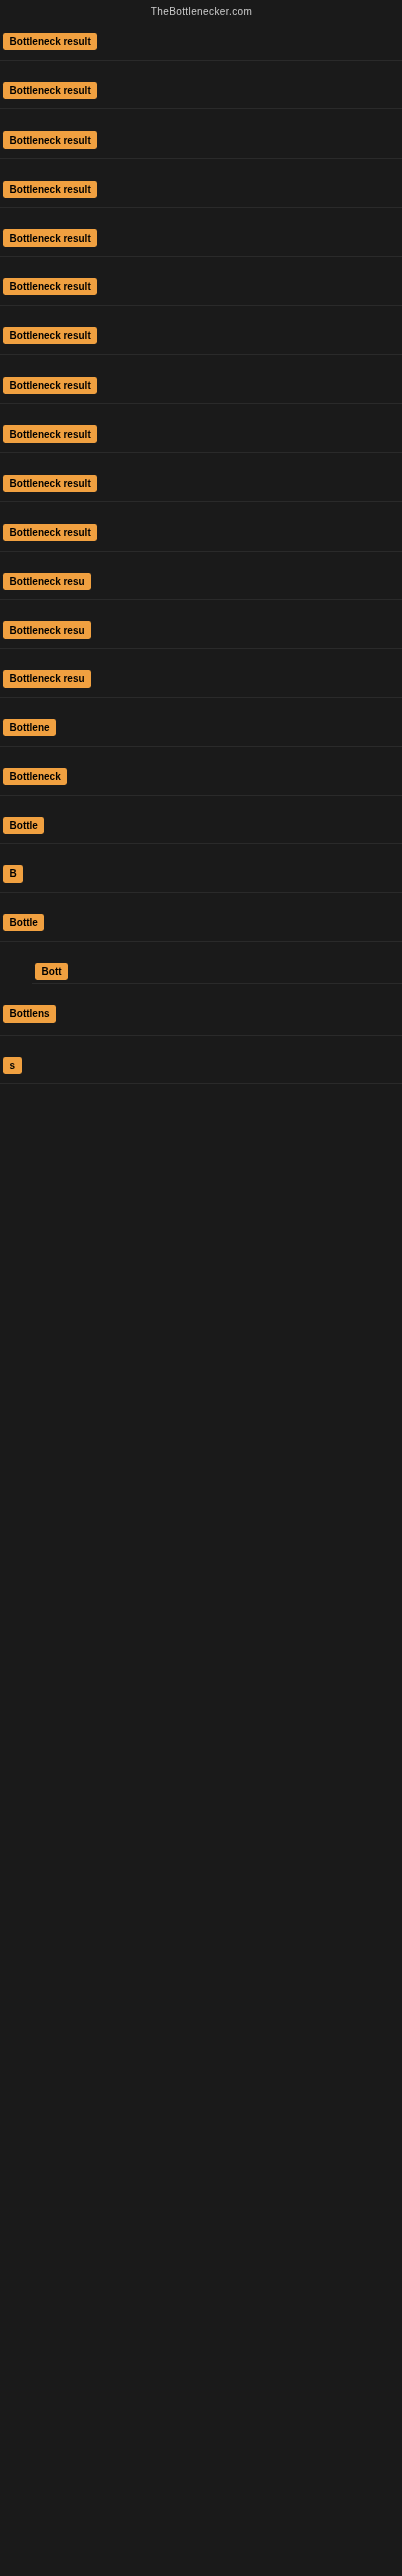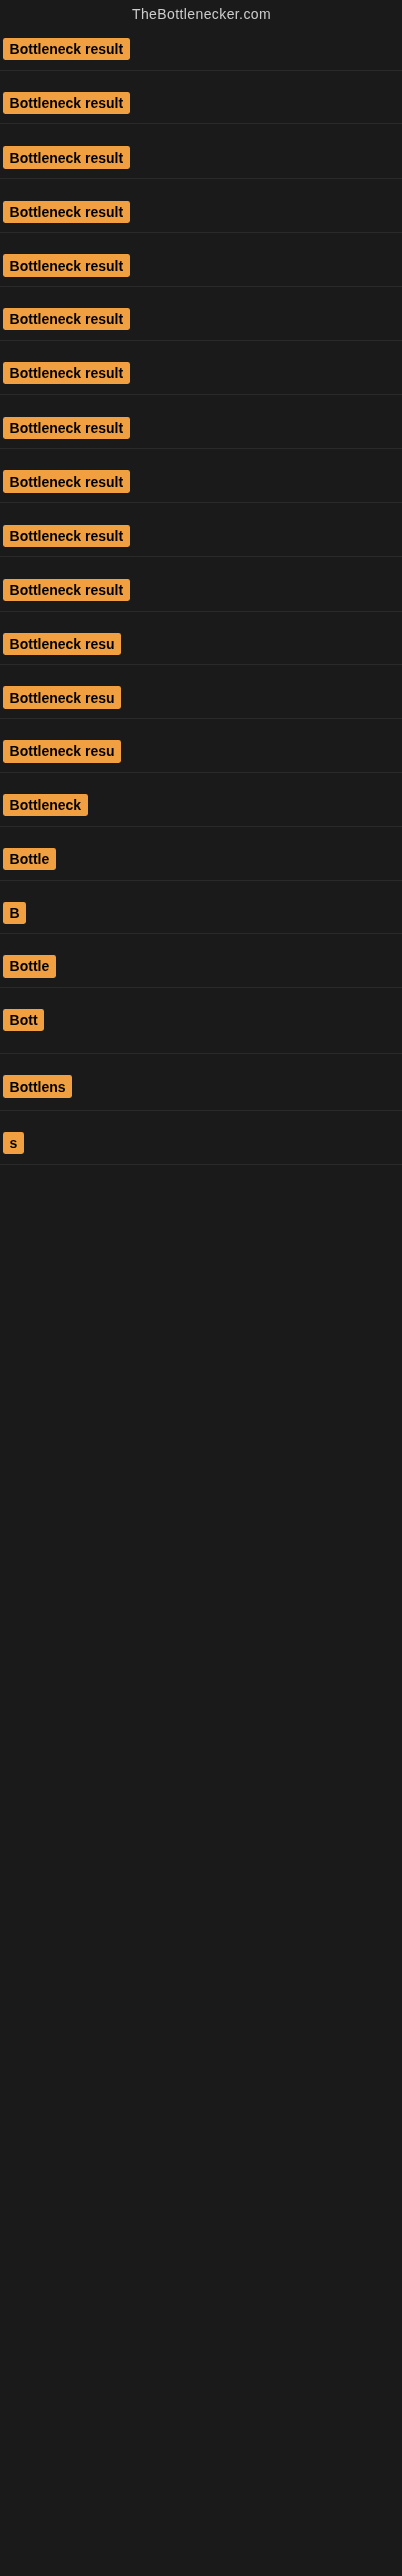--- a/index.html
+++ b/index.html
@@ -12,30 +12,30 @@
       background-color: #1a1a1a;
       width: 403px;
       min-height: 2576px;
       font-family: Arial, sans-serif;
       position: relative;
     }
 
     .site-title {
       text-align: center;
       color: #cccccc;
-      font-size: 14px;
+      font-size: 10px;
       padding: 6.4px 0;
       letter-spacing: 0.4px;
     }
 
     .bottleneck-badge {
       display: inline-block;
       background-color: #f0a040;
       color: #000;
-      font-size: 14px;
+      font-size: 10px;
       font-weight: bold;
       padding: 3.2px 6.4px;
       border-radius: 2.4px;
       white-space: nowrap;
       overflow: hidden;
     }
 
     .result-row {
       padding: 6.4px 3.2px;
       border-bottom: 0.8px solid #2a2a2a;
@@ -56,21 +56,22 @@
     <div class="result-row" style="padding-top: 21px; padding-bottom: 6.4px;"><span class="bottleneck-badge">Bottleneck result</span></div>
     <div class="result-row" style="padding-top: 21px; padding-bottom: 6.4px;"><span class="bottleneck-badge">Bottleneck result</span></div>
     <div class="result-row" style="padding-top: 21px; padding-bottom: 6.4px;"><span class="bottleneck-badge">Bottleneck result</span></div>
     <div class="result-row" style="padding-top: 22px; padding-bottom: 6.4px;"><span class="bottleneck-badge">Bottleneck result</span></div>
     <div class="result-row" style="padding-top: 21px; padding-bottom: 6.4px;"><span class="bottleneck-badge">Bottleneck result</span></div>
     <div class="result-row" style="padding-top: 21.5px; padding-bottom: 6.4px;"><span class="bottleneck-badge">Bottleneck result</span></div>
     <div class="result-row" style="padding-top: 21.5px; padding-bottom: 6.4px;"><span class="bottleneck-badge">Bottleneck result</span></div>
     <div class="result-row" style="padding-top: 21px; padding-bottom: 6.4px;"><span class="bottleneck-badge">Bottleneck resu</span></div>
     <div class="result-row" style="padding-top: 21px; padding-bottom: 6.4px;"><span class="bottleneck-badge">Bottleneck resu</span></div>
     <div class="result-row" style="padding-top: 21px; padding-bottom: 6.4px;"><span class="bottleneck-badge">Bottleneck resu</span></div>
+    <div class="result-row" style="padding-top: 21px; padding-bottom: 6.4px;"><span class="bottleneck-badge">Bottlene</span></div>
     <div class="result-row" style="padding-top: 21px; padding-bottom: 6.4px;"><span class="bottleneck-badge">Bottleneck</span></div>
     <div class="result-row" style="padding-top: 21px; padding-bottom: 6.4px;"><span class="bottleneck-badge">Bottle</span></div>
     <div class="result-row" style="padding-top: 21px; padding-bottom: 6.4px;"><span class="bottleneck-badge">B</span></div>
     <div class="result-row" style="padding-top: 21px; padding-bottom: 6.4px;"><span class="bottleneck-badge">Bottle</span></div>
-    <div class="result-row" style="padding-top: 21px; padding-bottom: 19px;"><span class="bottleneck-badge">Bott</span></div>
+    <div class="result-row" style="padding-top: 21px; padding-bottom: 0; margin-left: 32px;"><span class="bottleneck-badge">Bott</span></div>
     <div class="result-row" style="padding-top: 21px; padding-bottom: 9px;"><span class="bottleneck-badge">Bottlens</span></div>
     <div class="result-row" style="padding-top: 21px; padding-bottom: 6.4px;"><span class="bottleneck-badge">s</span></div>
   </div>
 
 
 </body></html>

